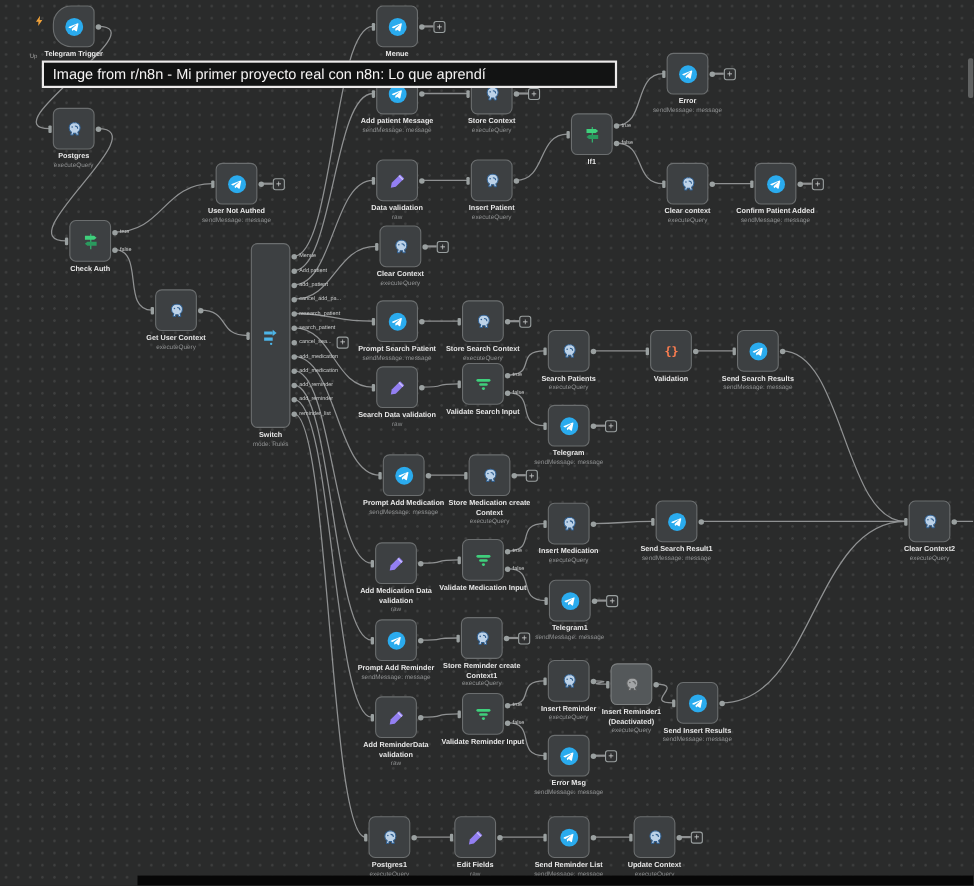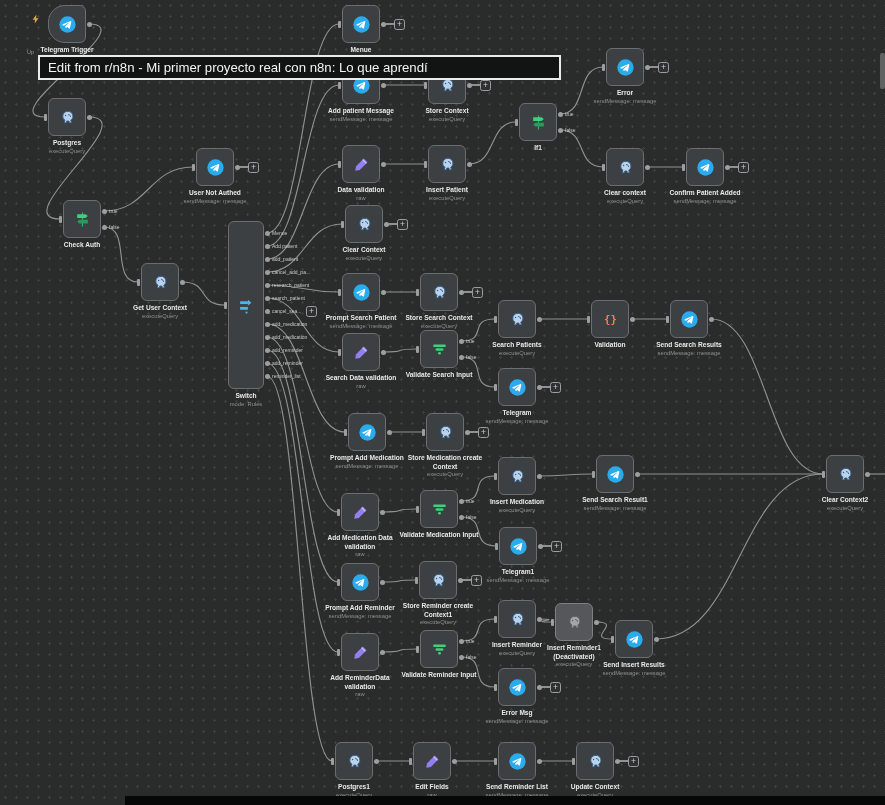--- a/index.html
+++ b/index.html
@@ -728,16 +728,16 @@
     </div>
   <span id="bolt">
     <svg viewBox="0 0 24 24" width="10" height="14">
         <path d="M13 1L4 14h5.5L9 23l9-13h-5.8z" fill="#efa13a"></path>
       </svg>
   </span>
   <span id="trigger-hint">Up</span>
 </div>
 
 <div id="caption">
-  <span>Edit from r/n8n - Mi primer proyecto real con n8n: Lo que aprendí</span>
+  <span>Image from r/n8n - Mi primer proyecto real con n8n: Lo que aprendí</span>
 </div>
 <div id="scroll-thumb"></div>
 <div id="bottom-edge"></div>
 
 </body></html>

